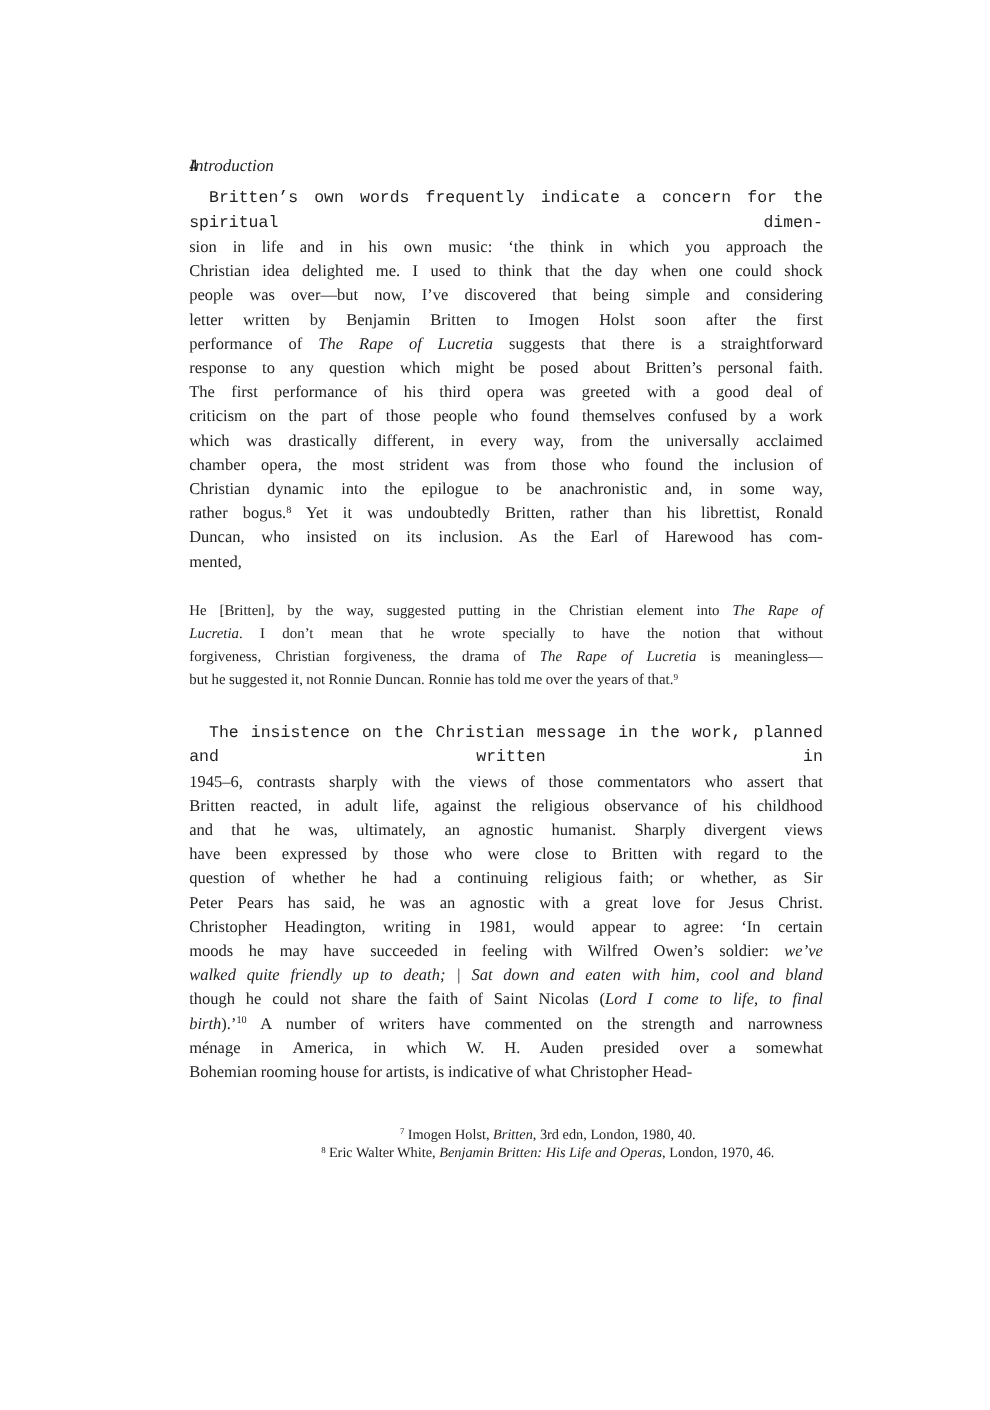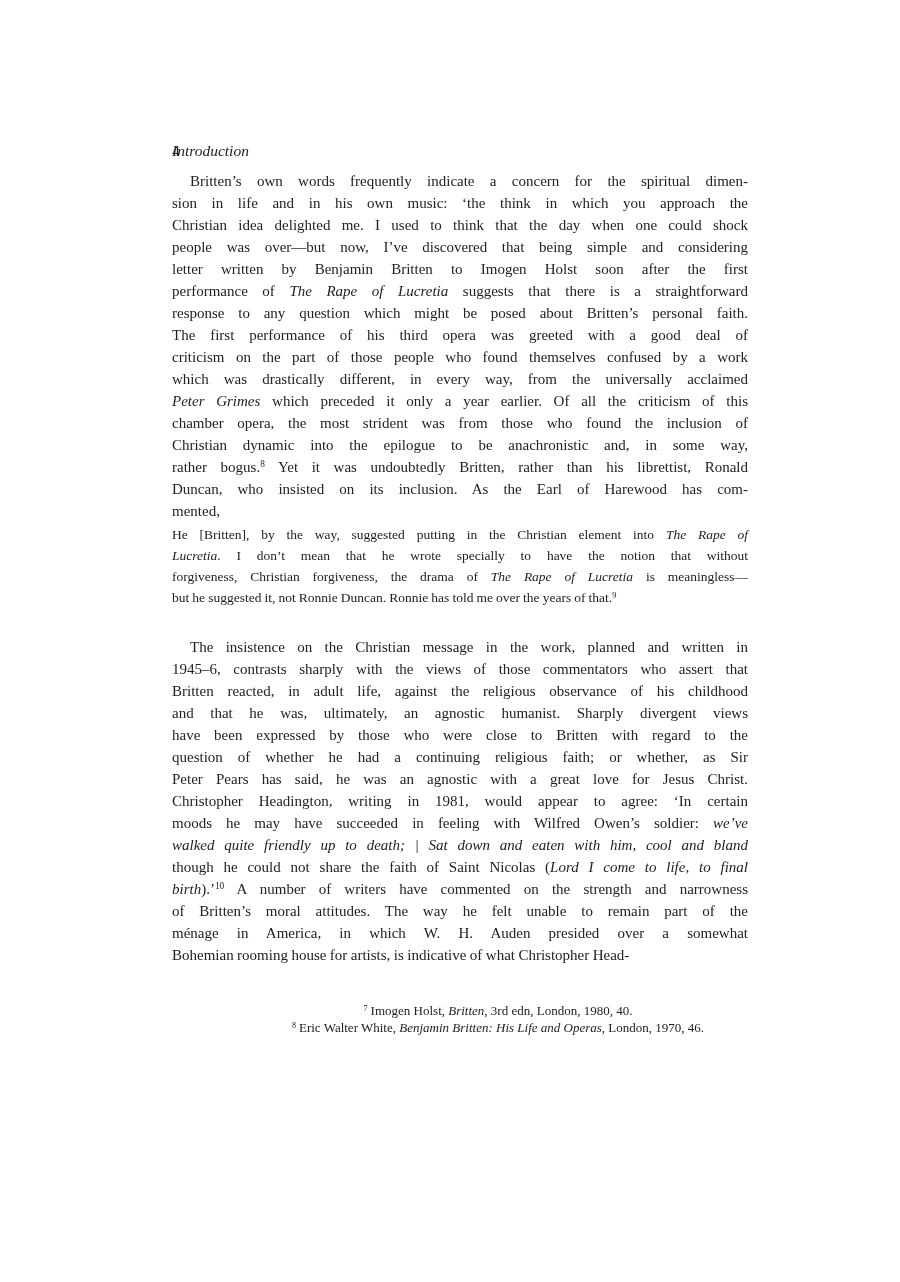--- a/index.html
+++ b/index.html
@@ -44,38 +44,39 @@
   .para {
     font-size: 15px;
     line-height: 22px;
     word-spacing: -0.3px;
   }
   .para.first { margin-top: 8px; }
   .para.follow { margin-top: 28px; }
   .quote {
     font-size: 13.5px;
     line-height: 21px;
-    margin-top: 2px;
+    margin-top: 22px;
     word-spacing: -0.3px;
   }
   .footnotes {
     margin-top: 36px;
     padding-left: 76px;
     font-size: 13px;
     line-height: 17px;
   }
   .line {
     text-align: justify;
     text-align-last: justify;
   }
   .line.last {
     text-align-last: left;
   }
   .indent .line:first-child {
     text-indent: 18px;
+    font-family: Liberation Mono, monospace;
   }
   .footnotes .line {
     text-align: center;
     text-align-last: auto;
   }
   sup {
     font-size: 0.62em;
     line-height: 0;
     vertical-align: 0.5em;
     letter-spacing: 0;
@@ -99,21 +100,20 @@
         <div class="line">Britten’s own words frequently indicate a concern for the spiritual dimen-</div>
         <div class="line">sion in life and in his own music: ‘the think in which you approach the</div>
         <div class="line">Christian idea delighted me. I used to think that the day when one could shock</div>
         <div class="line">people was over—but now, I’ve discovered that being simple and considering</div>
         <div class="line">letter written by Benjamin Britten to Imogen Holst soon after the first</div>
         <div class="line">performance of <i>The Rape of Lucretia</i> suggests that there is a straightforward</div>
         <div class="line">response to any question which might be posed about Britten’s personal faith.</div>
         <div class="line">The first performance of his third opera was greeted with a good deal of</div>
         <div class="line">criticism on the part of those people who found themselves confused by a work</div>
         <div class="line">which was drastically different, in every way, from the universally acclaimed</div>
-        <div class="line"><i>Peter Grimes</i> which preceded it only a year earlier. Of all the criticism of this</div>
         <div class="line">chamber opera, the most strident was from those who found the inclusion of</div>
         <div class="line">Christian dynamic into the epilogue to be anachronistic and, in some way,</div>
         <div class="line">rather bogus.<sup>8</sup> Yet it was undoubtedly Britten, rather than his librettist, Ronald</div>
         <div class="line">Duncan, who insisted on its inclusion. As the Earl of Harewood has com-</div>
         <div class="line last">mented,</div>
       </div>
 
     <div class="quote">
         <div class="line">He [Britten], by the way, suggested putting in the Christian element into <i>The Rape of</i></div>
         <div class="line"><i>Lucretia</i>. I don’t mean that he wrote specially to have the notion that without</div>
@@ -127,21 +127,20 @@
         <div class="line">Britten reacted, in adult life, against the religious observance of his childhood</div>
         <div class="line">and that he was, ultimately, an agnostic humanist. Sharply divergent views</div>
         <div class="line">have been expressed by those who were close to Britten with regard to the</div>
         <div class="line">question of whether he had a continuing religious faith; or whether, as Sir</div>
         <div class="line">Peter Pears has said, he was an agnostic with a great love for Jesus Christ.</div>
         <div class="line">Christopher Headington, writing in 1981, would appear to agree: ‘In certain</div>
         <div class="line">moods he may have succeeded in feeling with Wilfred Owen’s soldier: <i>we’ve</i></div>
         <div class="line"><i>walked quite friendly up to death; | Sat down and eaten with him, cool and bland</i></div>
         <div class="line">though he could not share the faith of Saint Nicolas (<i>Lord I come to life, to final</i></div>
         <div class="line"><i>birth</i>).’<sup>10</sup> A number of writers have commented on the strength and narrowness</div>
-        <div class="line">of Britten’s moral attitudes. The way he felt unable to remain part of the</div>
         <div class="line">ménage in America, in which W. H. Auden presided over a somewhat</div>
         <div class="line last">Bohemian rooming house for artists, is indicative of what Christopher Head-</div>
       </div>
 
     <div class="footnotes">
         <div class="line"><sup>7</sup>Imogen Holst, <i>Britten</i>, 3rd edn, London, 1980, 40.</div>
         <div class="line"><sup>8</sup>Eric Walter White, <i>Benjamin Britten: His Life and Operas</i>, London, 1970, 46.</div>
       </div>
 
   </div>

